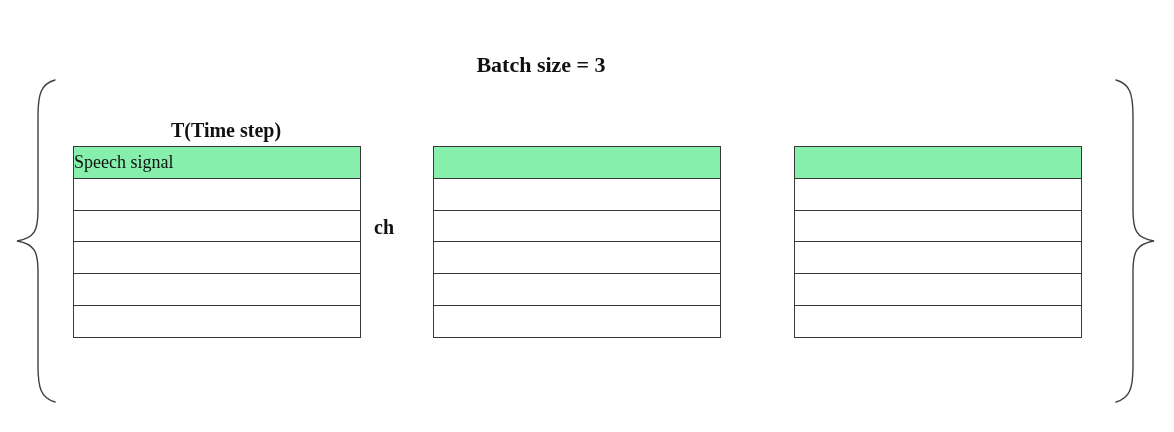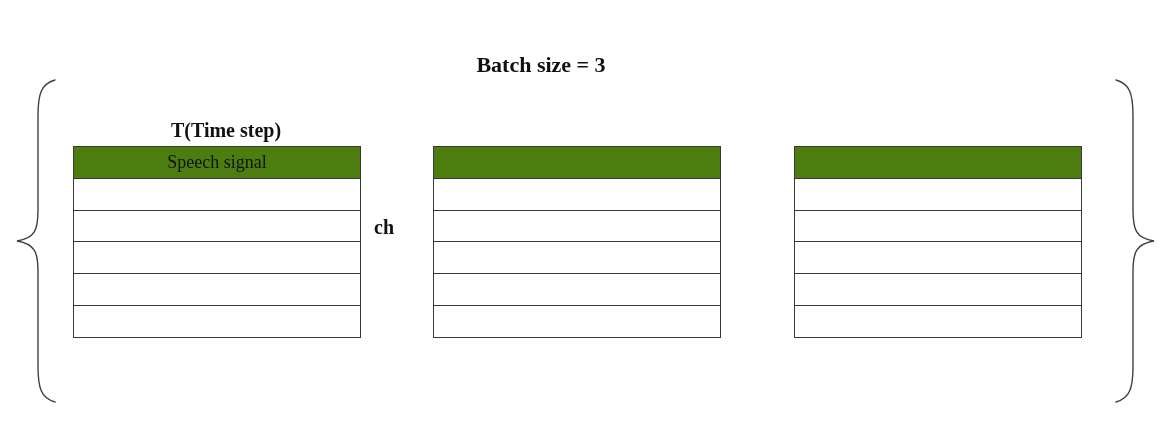--- a/index.html
+++ b/index.html
@@ -44,22 +44,22 @@
   .signal-table.t1 { left: 73px; }
   .signal-table.t2 { left: 433px; }
   .signal-table.t3 { left: 794px; }
 
   .row {
     flex: 1 1 0;
     border-bottom: 1.5px solid #383838;
   }
   .row:last-child { border-bottom: none; }
   .row.header {
-    background: #4d7c0f;
-    display: flex; align-items: center; justify-content: center;
+    background: #86efac;
+    display: flex; align-items: center; 
     font-size: 18px;
   }
 
   .brace { top: 78px; width: 48px; height: 326px; }
   .brace.left  { left: 11px; }
   .brace.right { left: 1112px; }
   .brace svg { display: block; width: 100%; height: 100%; }
 </style>
 </head>
 <body>

